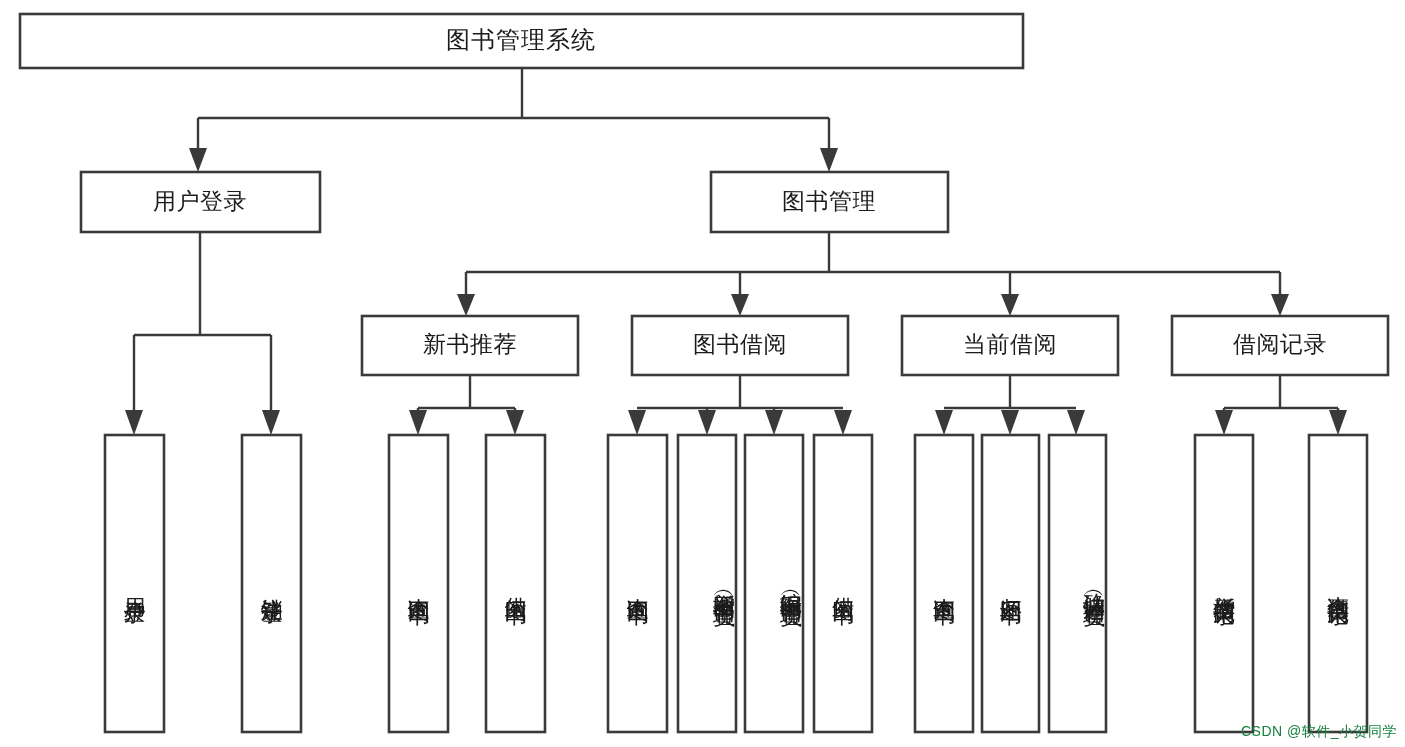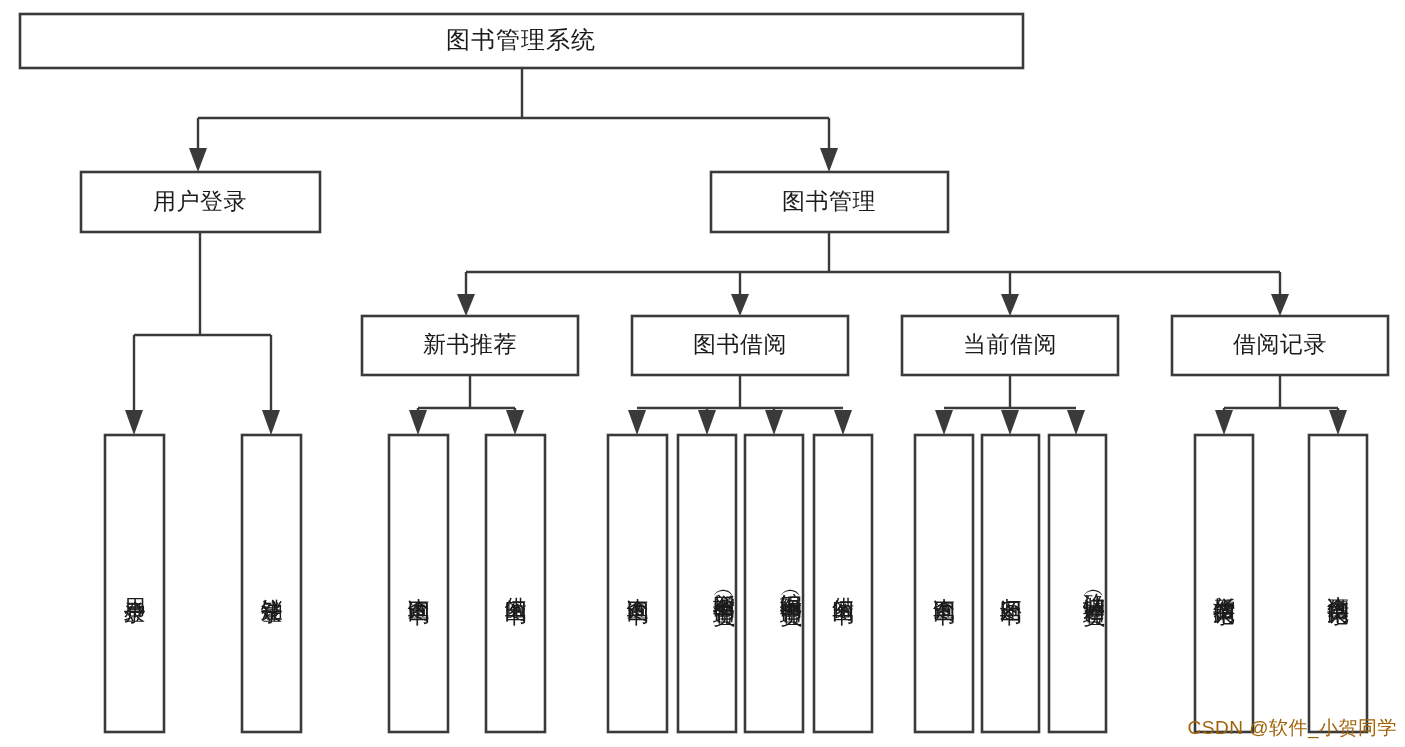--- a/index.html
+++ b/index.html
@@ -73,22 +73,22 @@
     align-items: center;
     justify-content: center;
     white-space: nowrap;
     pointer-events: none;
   }
   .watermark {
     position: absolute;
     right: 8px;
     bottom: 6px;
     font-family: "Liberation Sans", "DejaVu Sans", sans-serif;
-    font-size: 19px;
-    color: #a16207;
+    font-size: 14px;
+    color: #15803d;
     letter-spacing: 0.5px;
     white-space: nowrap;
   }
 </style>
 </head>
 <body>
 
 <div id="diagram-root">
 
   <svg class="diagram-canvas" viewBox="0 0 1405 747" xmlns="http://www.w3.org/2000/svg">

